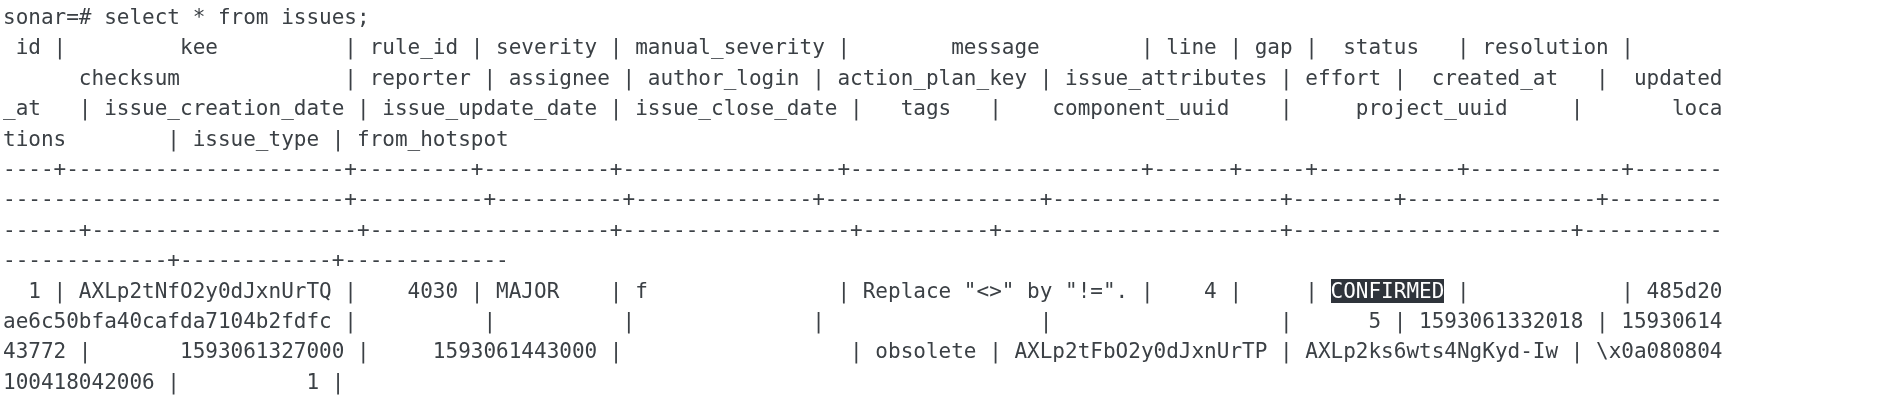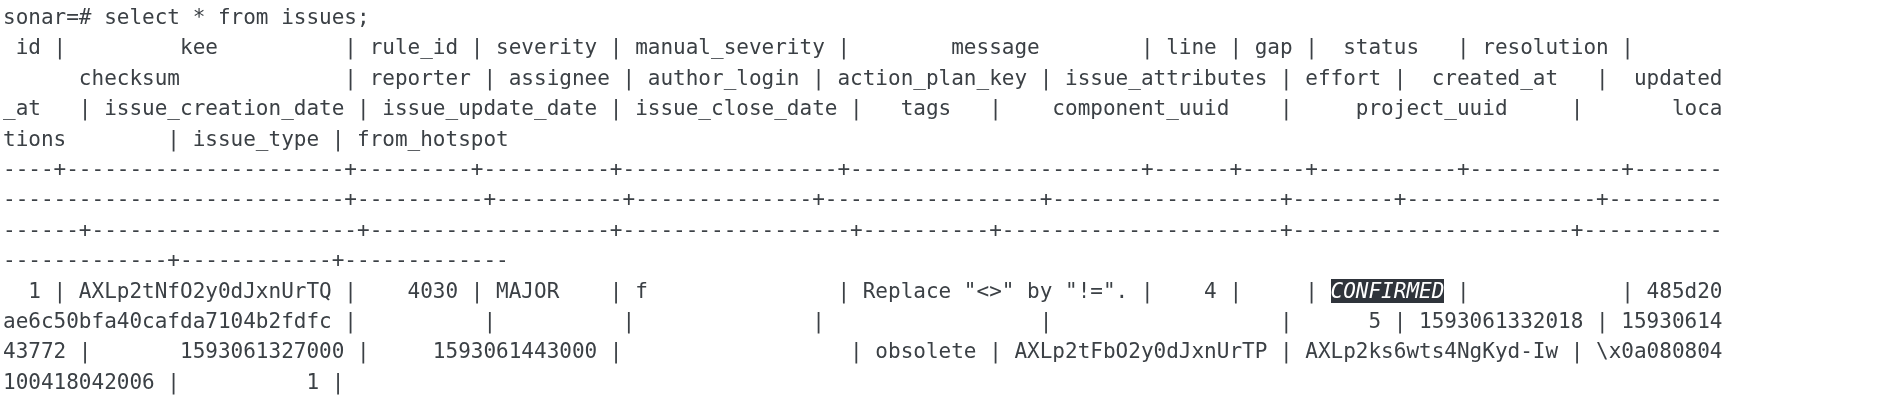--- a/index.html
+++ b/index.html
@@ -22,19 +22,18 @@
     font-size: 21px;
     line-height: 30.4px;
     color: var(--fg);
     white-space: pre;
     letter-spacing: 0;
   }
   .term .line { height: 30.4px; }
   .term .hl {
     background: var(--hl-bg);
     color: var(--hl-fg);
-    font-style: italic;
   }
 </style>
 </head>
 <body>
 
 <pre class="term"><div class="line"><span>sonar=# select * from issues;</span></div><div class="line"><span> id |         kee          | rule_id | severity | manual_severity |        message        | line | gap |  status   | resolution |</span></div><div class="line"><span>      checksum             | reporter | assignee | author_login | action_plan_key | issue_attributes | effort |  created_at   |  updated</span></div><div class="line"><span>_at   | issue_creation_date | issue_update_date | issue_close_date |   tags   |    component_uuid    |     project_uuid     |       loca</span></div><div class="line"><span>tions        | issue_type | from_hotspot</span></div><div class="line"><span>----+----------------------+---------+----------+-----------------+-----------------------+------+-----+-----------+------------+-------</span></div><div class="line"><span>---------------------------+----------+----------+--------------+-----------------+------------------+--------+---------------+---------</span></div><div class="line"><span>------+---------------------+-------------------+------------------+----------+----------------------+----------------------+-----------</span></div><div class="line"><span>-------------+------------+-------------</span></div><div class="line"><span>  1 | AXLp2tNfO2y0dJxnUrTQ |    4030 | MAJOR    | f               | Replace "&lt;&gt;" by "!=". |    4 |     | </span><span class="hl">CONFIRMED</span><span> |            | 485d20</span></div><div class="line"><span>ae6c50bfa40cafda7104b2fdfc |          |          |              |                 |                  |      5 | 1593061332018 | 15930614</span></div><div class="line"><span>43772 |       1593061327000 |     1593061443000 |                  | obsolete | AXLp2tFbO2y0dJxnUrTP | AXLp2ks6wts4NgKyd-Iw | \x0a080804</span></div><div class="line"><span>100418042006 |          1 |</span></div></pre>
 
 </body></html>

